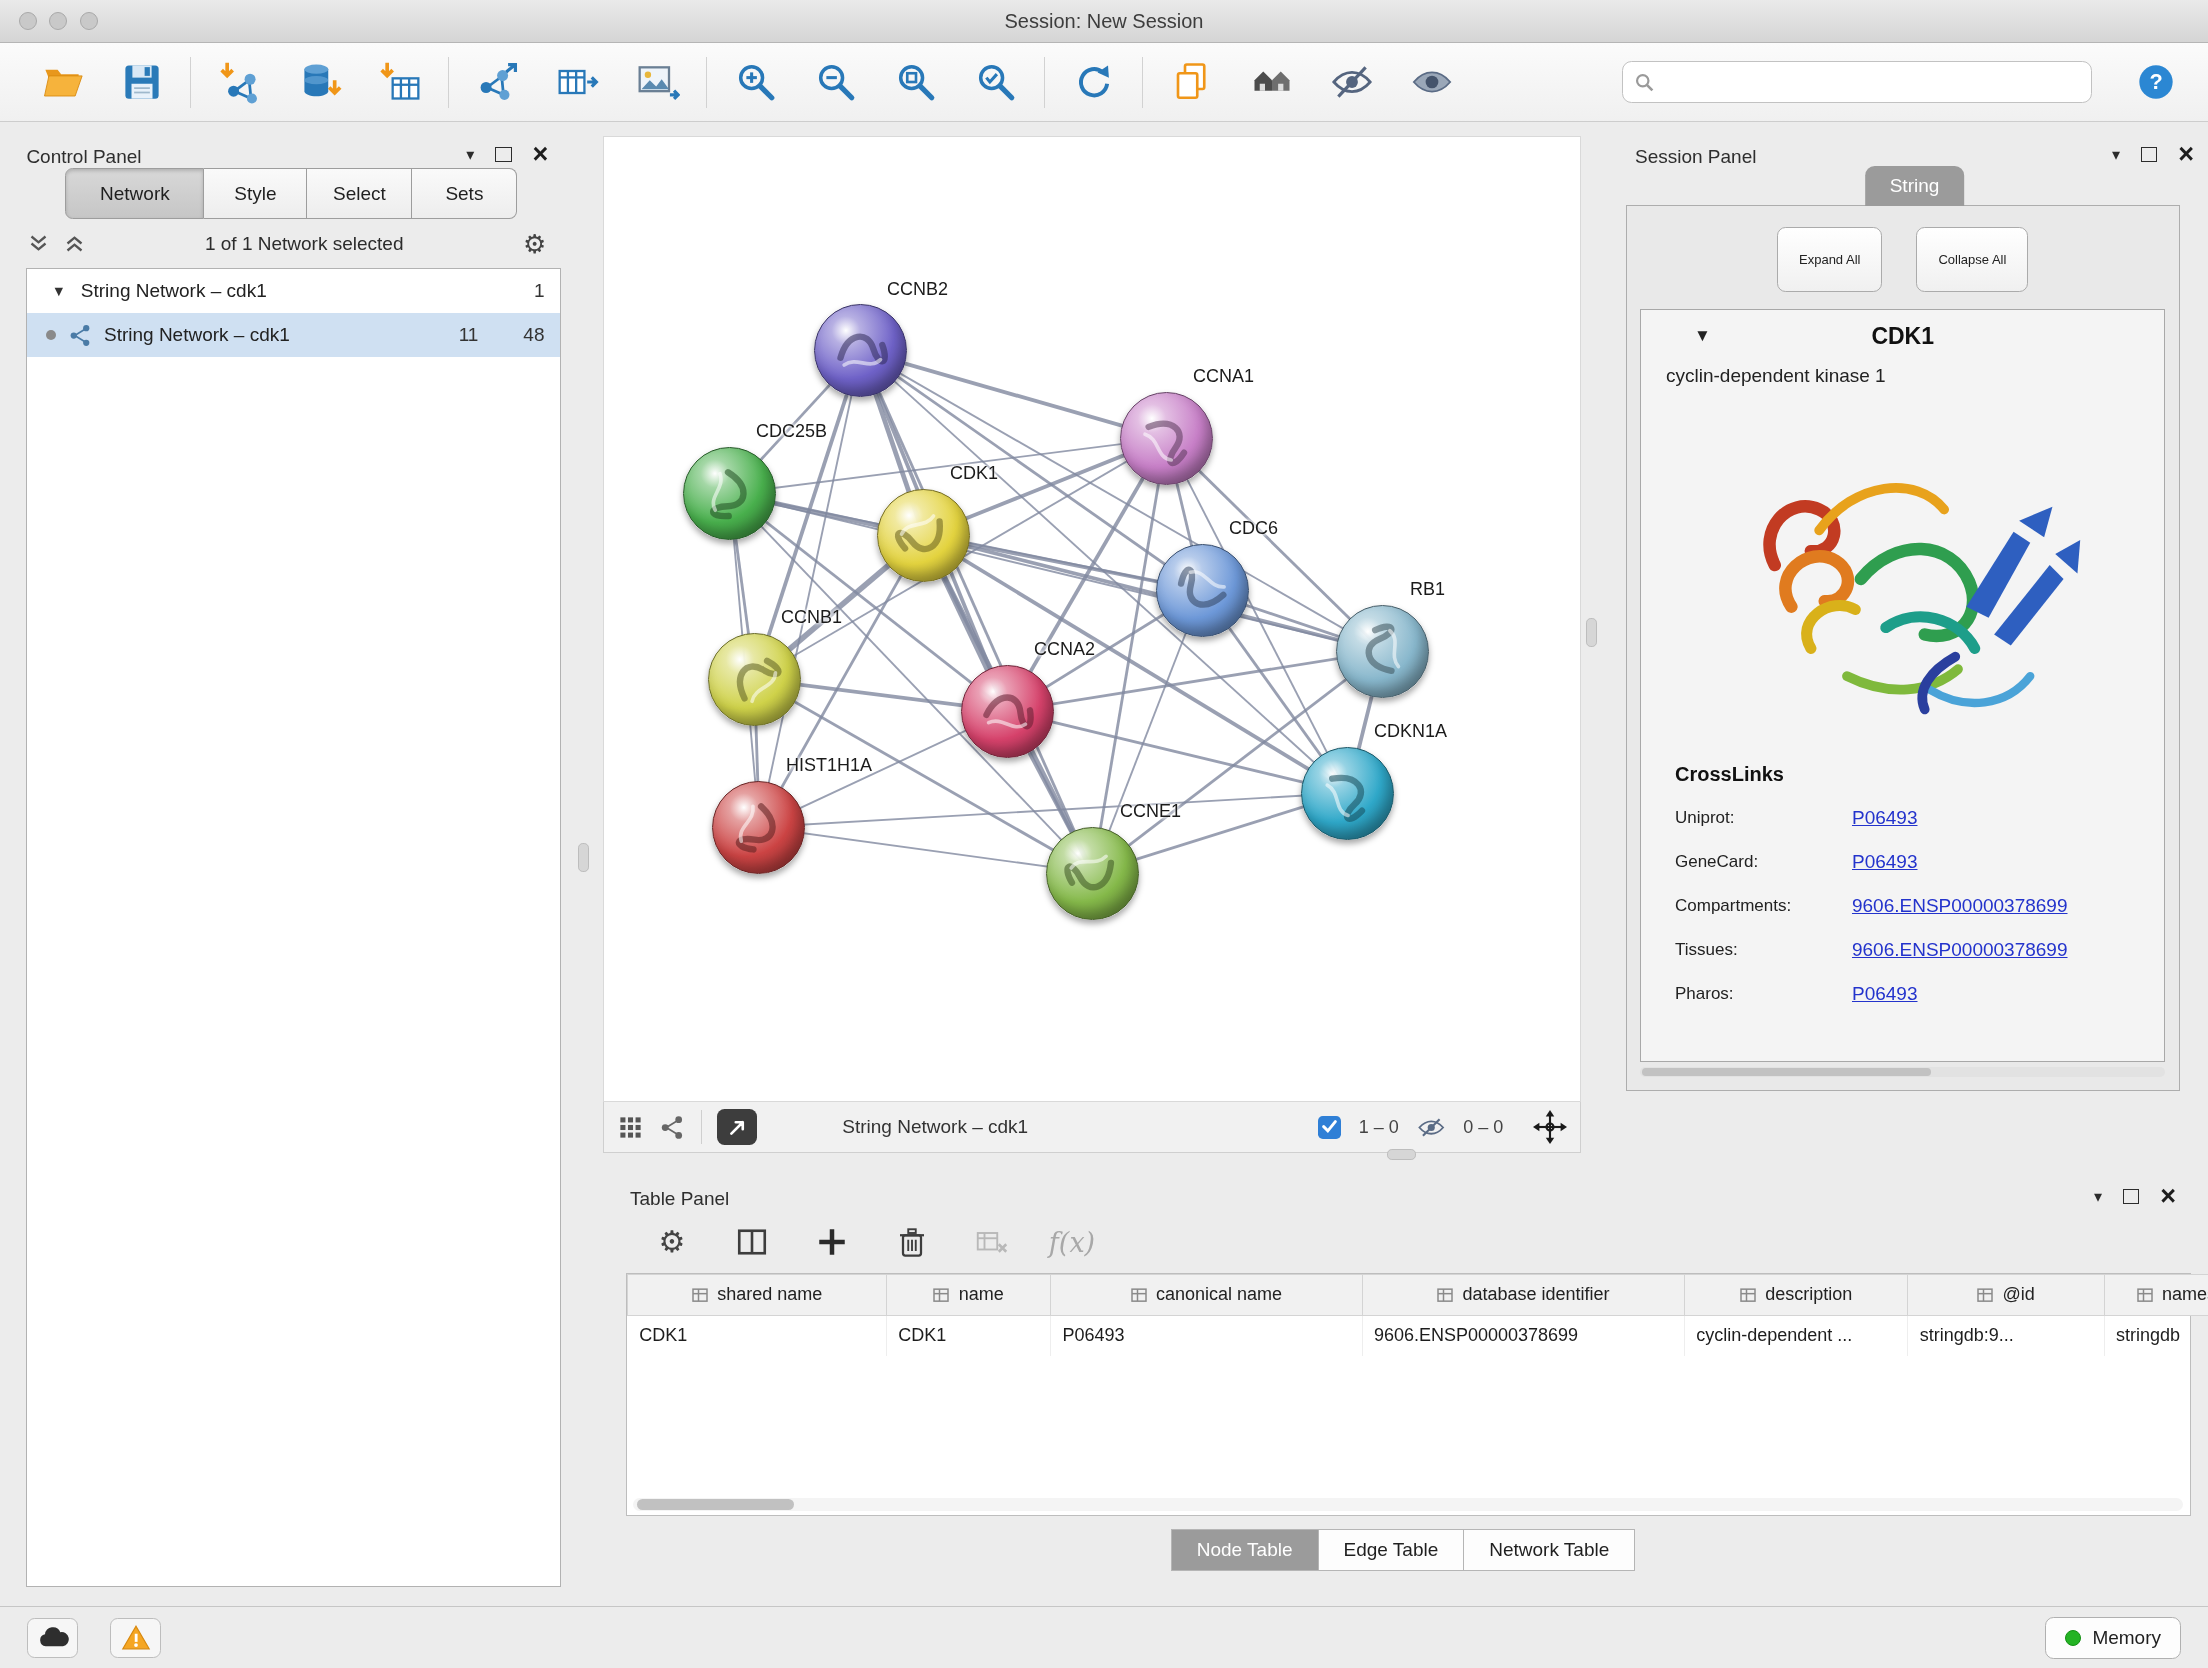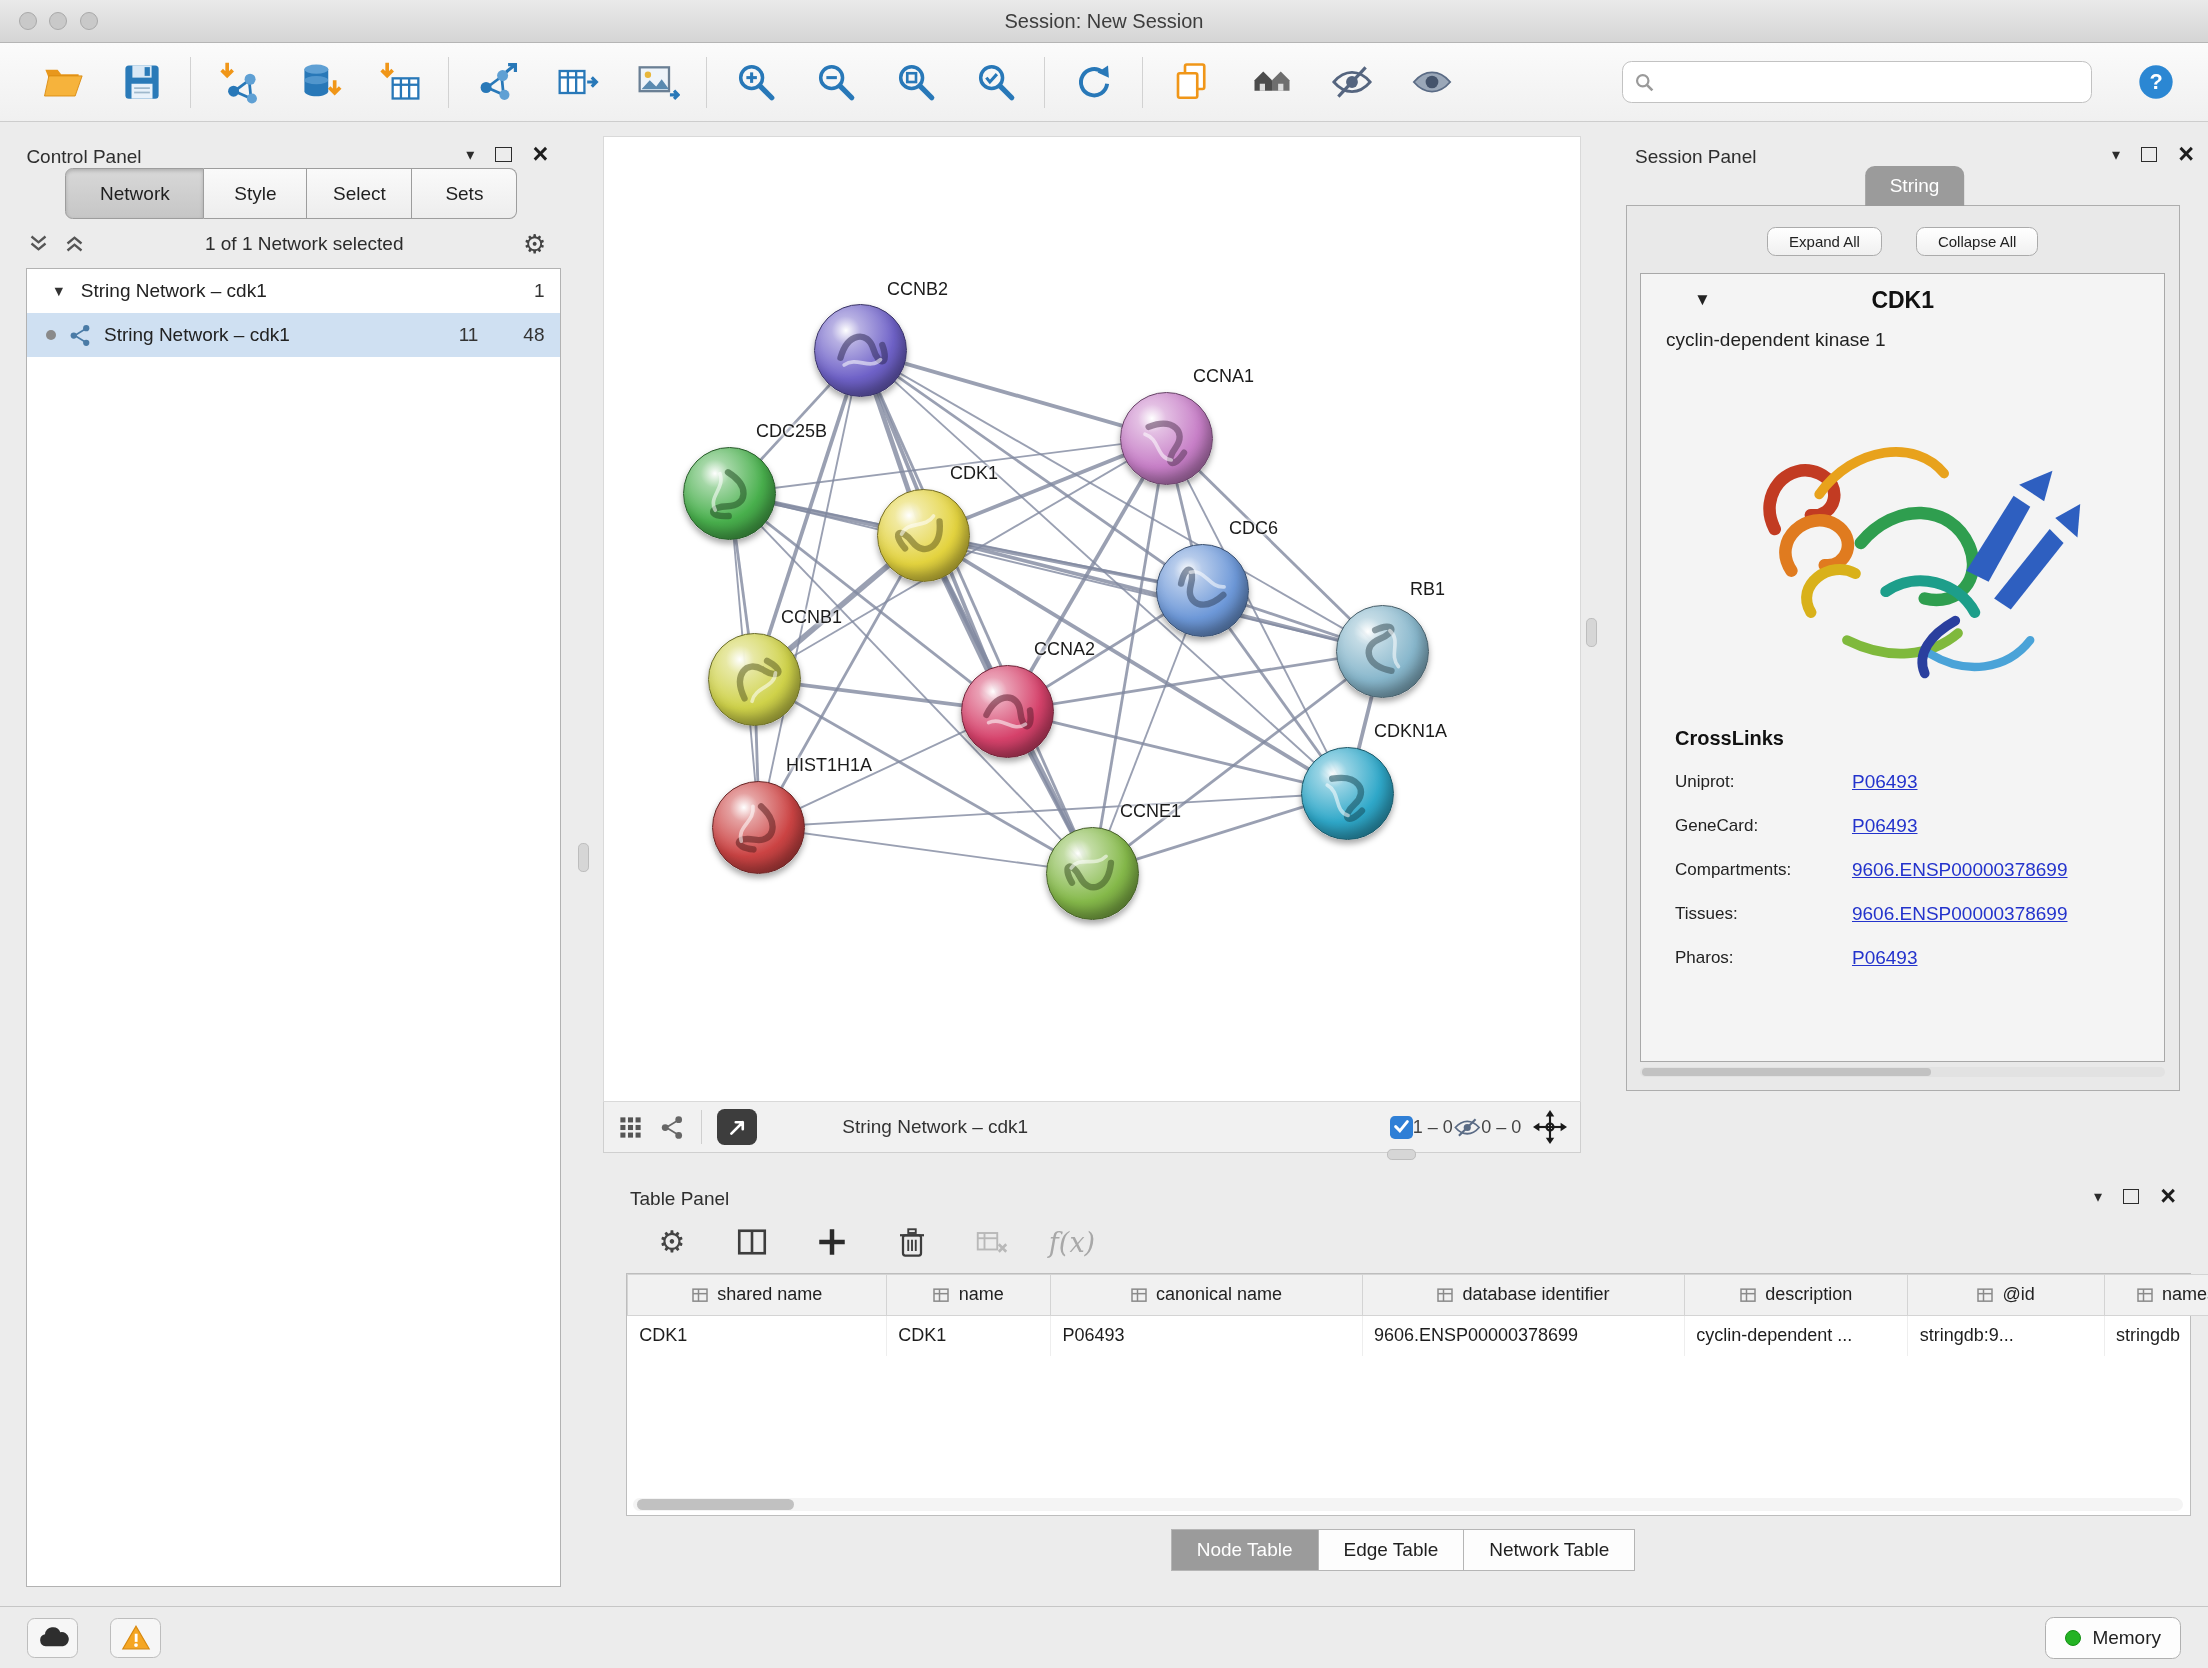--- a/index.html
+++ b/index.html
@@ -62,32 +62,32 @@
   .net-node{position:absolute;width:93px;height:93px;border-radius:50%;border:1px solid rgba(0,0,0,.35);
     box-sizing:border-box;box-shadow:0 3.8px 6.7px rgba(0,0,0,.35), inset -4.8px -7.6px 11.4px rgba(0,0,0,.22);}
   .net-node svg{width:100%;height:100%;pointer-events:none;}
   .net-label{position:absolute;font-size:18px;color:#1b1b1b;white-space:nowrap;
     text-shadow:0 0 3.8px #fff,0 0 3.8px #fff,0 0 5.7px #fff;}
   #net-strip{width:978px;height:51px;background:#f1f1f1;border:1px solid #cfcfcf;border-top:none;
     display:flex;align-items:center;padding:0 13.3px;box-sizing:border-box;gap:15px;}
   .strip-sep{width:1px;height:34px;background:#cfcfcf;}
   #birdseye-btn{width:40px;height:36px;border-radius:7.6px;background:#3d3d3d;display:flex;align-items:center;justify-content:center;}
   #strip-name{margin-left:70px;font-size:19px;color:#333;}
-  #strip-right{margin-left:auto;display:flex;align-items:center;gap:0;color:#444;font-size:18px;}
+  #strip-right{margin-left:auto;display:flex;align-items:center;gap:18px;color:#444;font-size:18px;}
   .chk{width:23px;height:23px;background:#2f7fd6;border-radius:4.8px;display:inline-flex;align-items:center;justify-content:center;}
 
   
   #results-panel{position:absolute;left:1620px;top:126px;width:589px;height:1027px;box-sizing:border-box;}
   #string-tab{position:absolute;left:50%;transform:translateX(-50%);top:40px;height:40px;padding:0 25px;
     background:#9b9b9b;color:#fff;font-size:19px;display:flex;align-items:center;border-radius:9.5px 9.5px 0 0;z-index:2;}
   #results-box{position:absolute;left:5.7px;top:79px;width:554px;height:886px;border:1px solid #adadad;
     background:#e9e9e9;box-sizing:border-box;padding:13.3px;display:flex;flex-direction:column;}
   #rb-btnrow{display:flex;justify-content:center;gap:34px;margin-top:7.6px;}
   .rb-btn{background:linear-gradient(#ffffff,#f0f0f0);border:1px solid #ababab;border-radius:8.6px;
-    font-size:15px;color:#222;padding:5px 21px;font-family:inherit;}
+    font-size:13px;color:#222;padding:24px 21px;font-family:inherit;}
   #cdk-box{flex:1;margin-top:17px;background:#f4f4f4;border:1px solid #a8a8a8;overflow:hidden;display:flex;flex-direction:column;}
   #cdk-head{display:flex;align-items:center;height:53px;position:relative;}
   #cdk-head .tri{position:absolute;left:53px;font-size:17px;color:#222;}
   #cdk-title{flex:1;text-align:center;font-size:23px;font-weight:bold;color:#111;}
   #cdk-desc{padding:1.9px 0 0 25px;font-size:19px;color:#222;}
   #crosslinks{padding:9.5px 0 0 34px;}
   #crosslinks h4{margin:5.7px 0 9.5px;font-size:20px;color:#111;}
   .cl-row{display:flex;height:44px;align-items:center;}
   .cl-label{width:177px;font-size:17px;color:#222;}
   .cl-value{font-size:19px;color:#2333cc;text-decoration:underline;}

